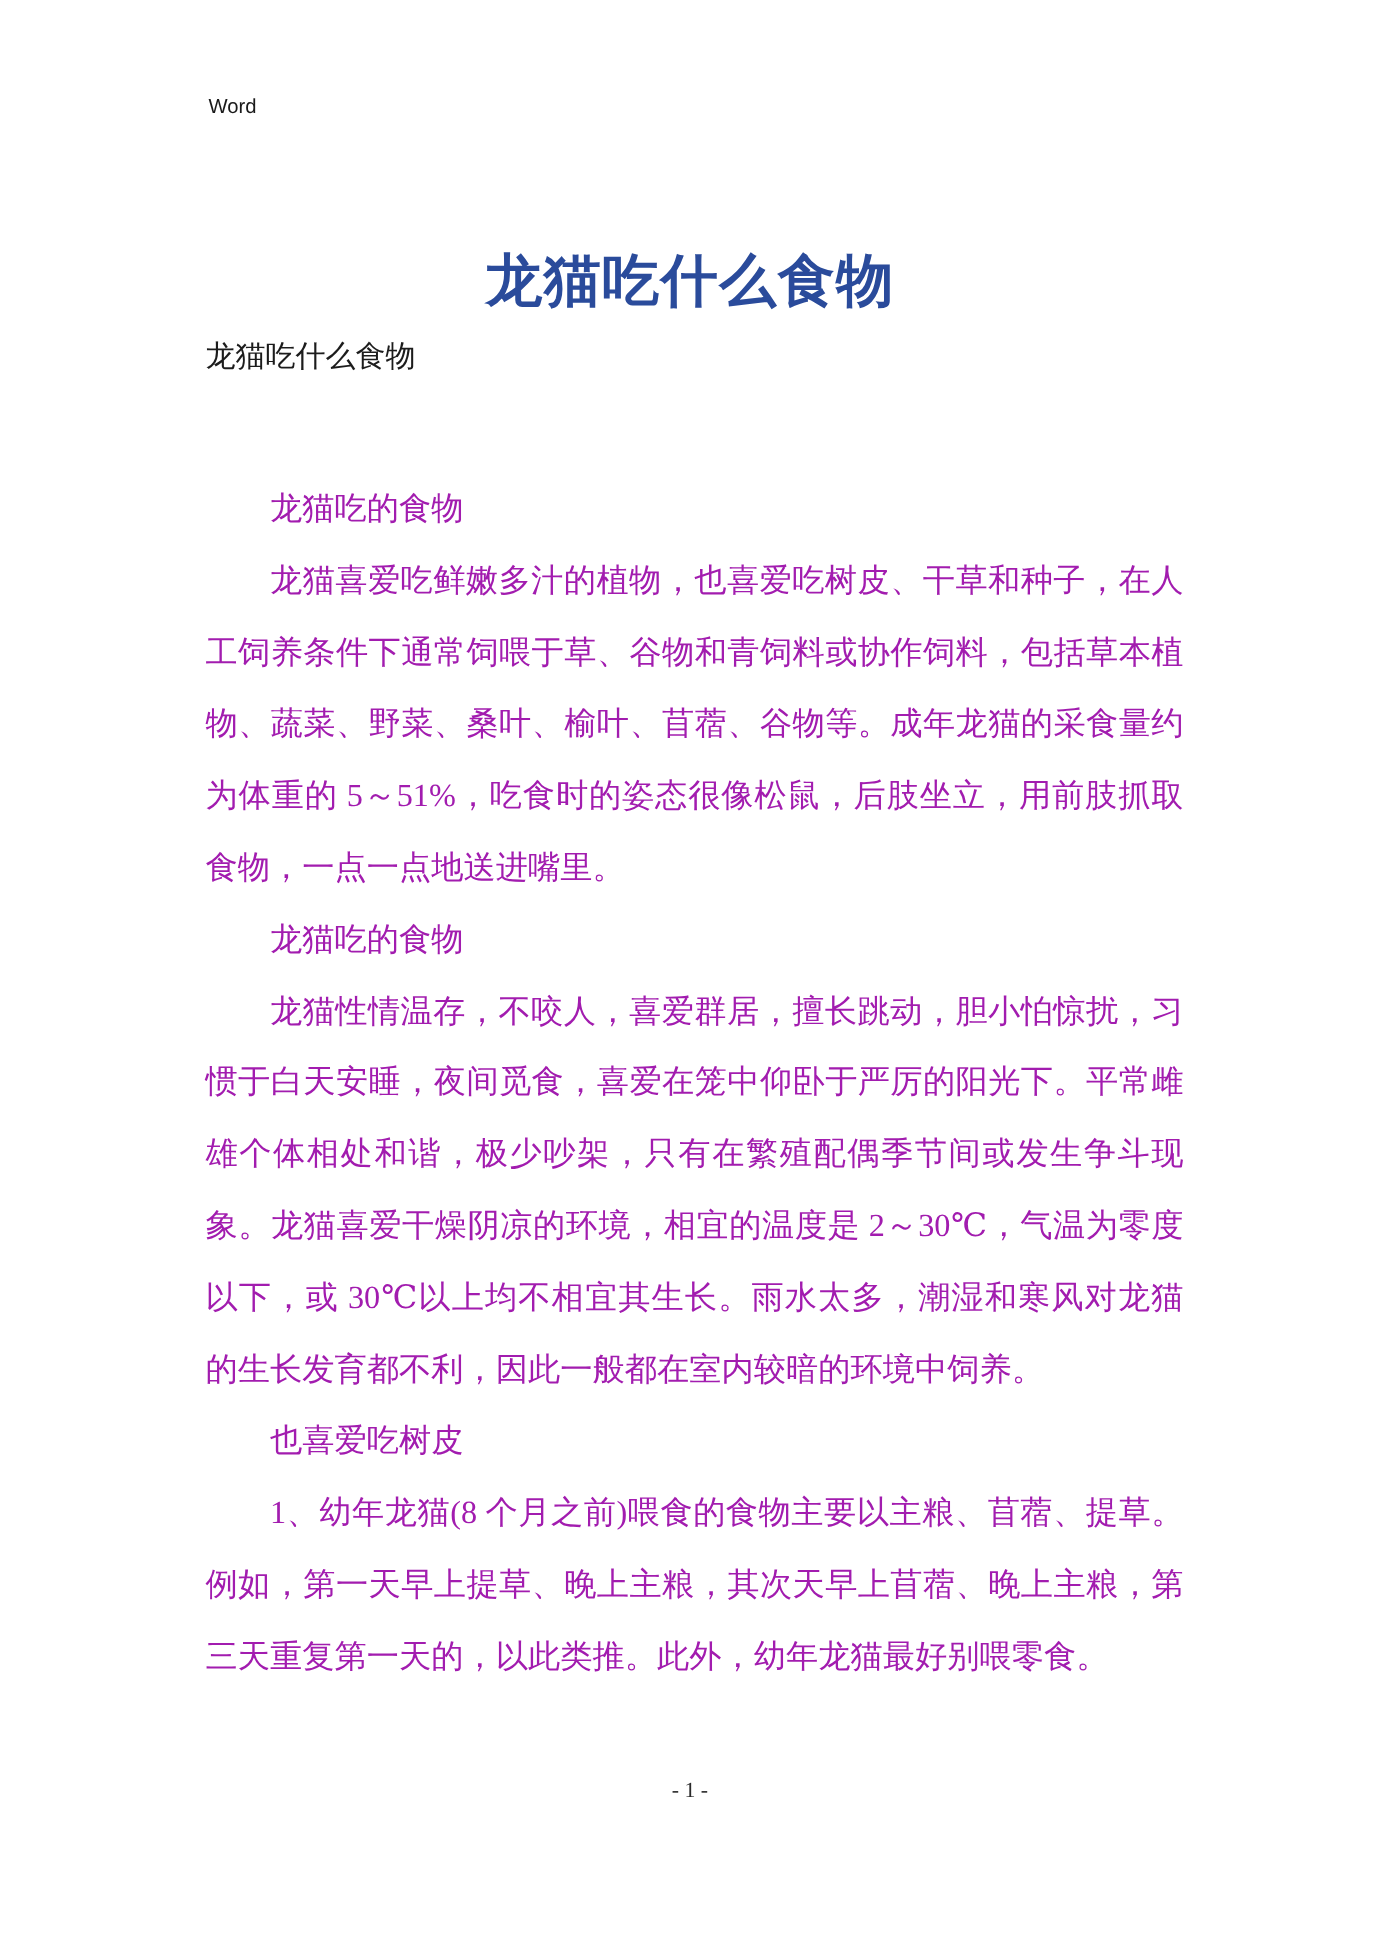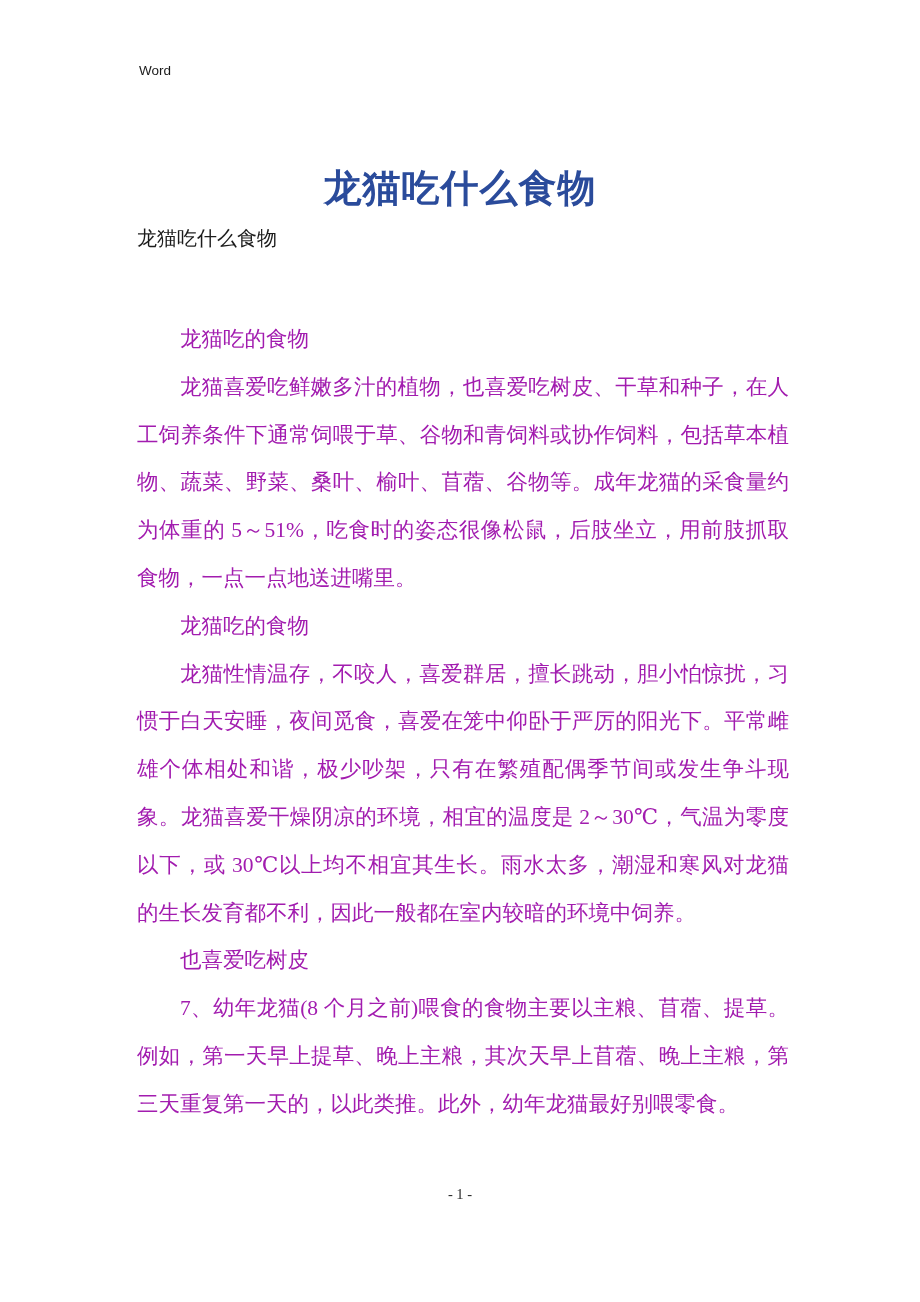--- a/index.html
+++ b/index.html
@@ -78,18 +78,18 @@
   <h1 class="doc-title" style="color: rgb(42, 75, 155);">龙猫吃什么食物</h1>
 
   <div class="subtitle">龙猫吃什么食物</div>
 
   <div class="body-flow" style="color: #a21caf;">
     <p>龙猫吃的食物</p>
     <p>龙猫喜爱吃鲜嫩多汁的植物，也喜爱吃树皮、干草和种子，在人工饲养条件下通常饲喂于草、谷物和青饲料或协作饲料，包括草本植物、蔬菜、野菜、桑叶、榆叶、苜蓿、谷物等。成年龙猫的采食量约为体重的 5～51%，吃食时的姿态很像松鼠，后肢坐立，用前肢抓取食物，一点一点地送进嘴里。</p>
     <p>龙猫吃的食物</p>
     <p>龙猫性情温存，不咬人，喜爱群居，擅长跳动，胆小怕惊扰，习惯于白天安睡，夜间觅食，喜爱在笼中仰卧于严厉的阳光下。平常雌雄个体相处和谐，极少吵架，只有在繁殖配偶季节间或发生争斗现象。龙猫喜爱干燥阴凉的环境，相宜的温度是 2～30℃，气温为零度以下，或 30℃以上均不相宜其生长。雨水太多，潮湿和寒风对龙猫的生长发育都不利，因此一般都在室内较暗的环境中饲养。</p>
     <p>也喜爱吃树皮</p>
-    <p>7、幼年龙猫(8 个月之前)喂食的食物主要以主粮、苜蓿、提草。例如，第一天早上提草、晚上主粮，其次天早上苜蓿、晚上主粮，第三天重复第一天的，以此类推。此外，幼年龙猫最好别喂零食。</p>
+    <p>1、幼年龙猫(8 个月之前)喂食的食物主要以主粮、苜蓿、提草。例如，第一天早上提草、晚上主粮，其次天早上苜蓿、晚上主粮，第三天重复第一天的，以此类推。此外，幼年龙猫最好别喂零食。</p>
   </div>
 
   <div class="footer-pagenum">- 1 -</div>
 
 </div>
 
 </body></html>

